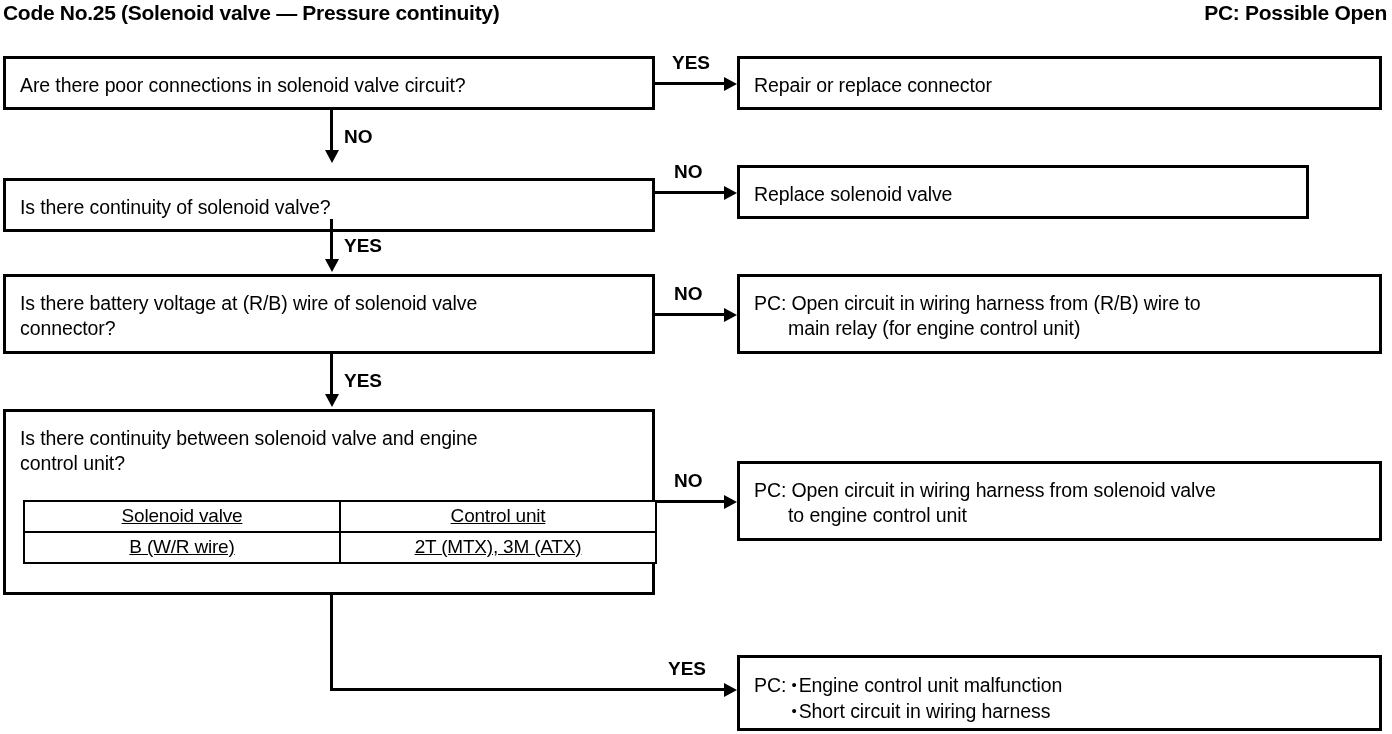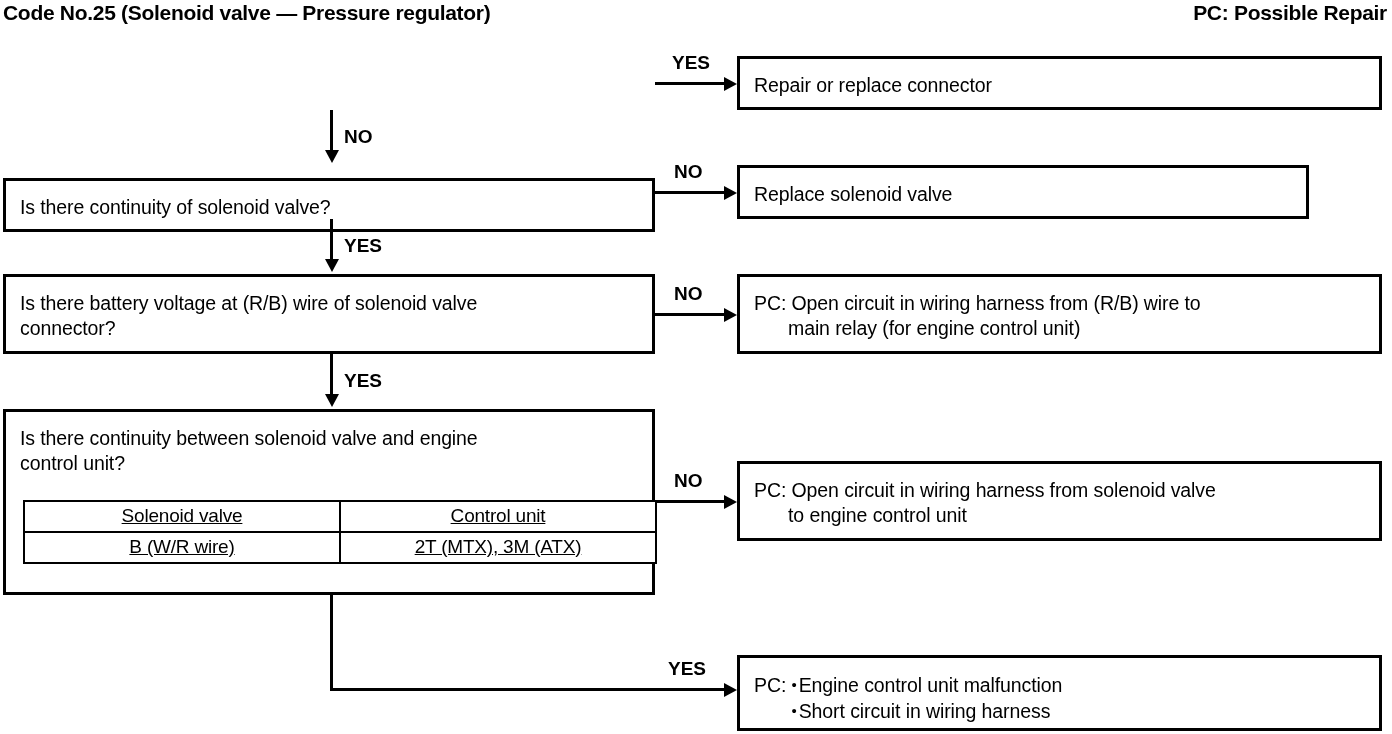--- a/index.html
+++ b/index.html
@@ -114,23 +114,26 @@
     letter-spacing: 0px;
     white-space: nowrap;
     color: #000;
   }
 </style>
 </head>
 <body>
 
 <div id="page">
 
-  <div class="hdr" id="title-left">Code No.25 (Solenoid valve — Pressure regulator)</div>
-  <div class="hdr" id="title-right">PC: Possible Repair</div>
-
+  <div class="hdr" id="title-left">Code No.25 (Solenoid valve — Pressure continuity)</div>
+  <div class="hdr" id="title-right">PC: Possible Open</div>
+
+  <div class="box q" style="left:3px; top:56px; width:652px; height:54px;">
+    <div class="txt">Are there poor connections in solenoid valve circuit?</div>
+  </div>
   <div class="ln h" style="left:655px; top:82px; width:72px;"></div>
   <div class="arrow-r" style="left:724px; top:76.5px;"></div>
   <div class="lbl" style="left:672px; top:52px;">YES</div>
   <div class="box r" style="left:737px; top:56px; width:645px; height:54px;">
     <div class="txt">Repair or replace connector</div>
   </div>
 
   <div class="ln v" style="left:330px; top:110px; height:43px;"></div>
   <div class="arrow-d" style="left:324.5px; top:150px;"></div>
   <div class="lbl" style="left:344px; top:126px;">NO</div>

